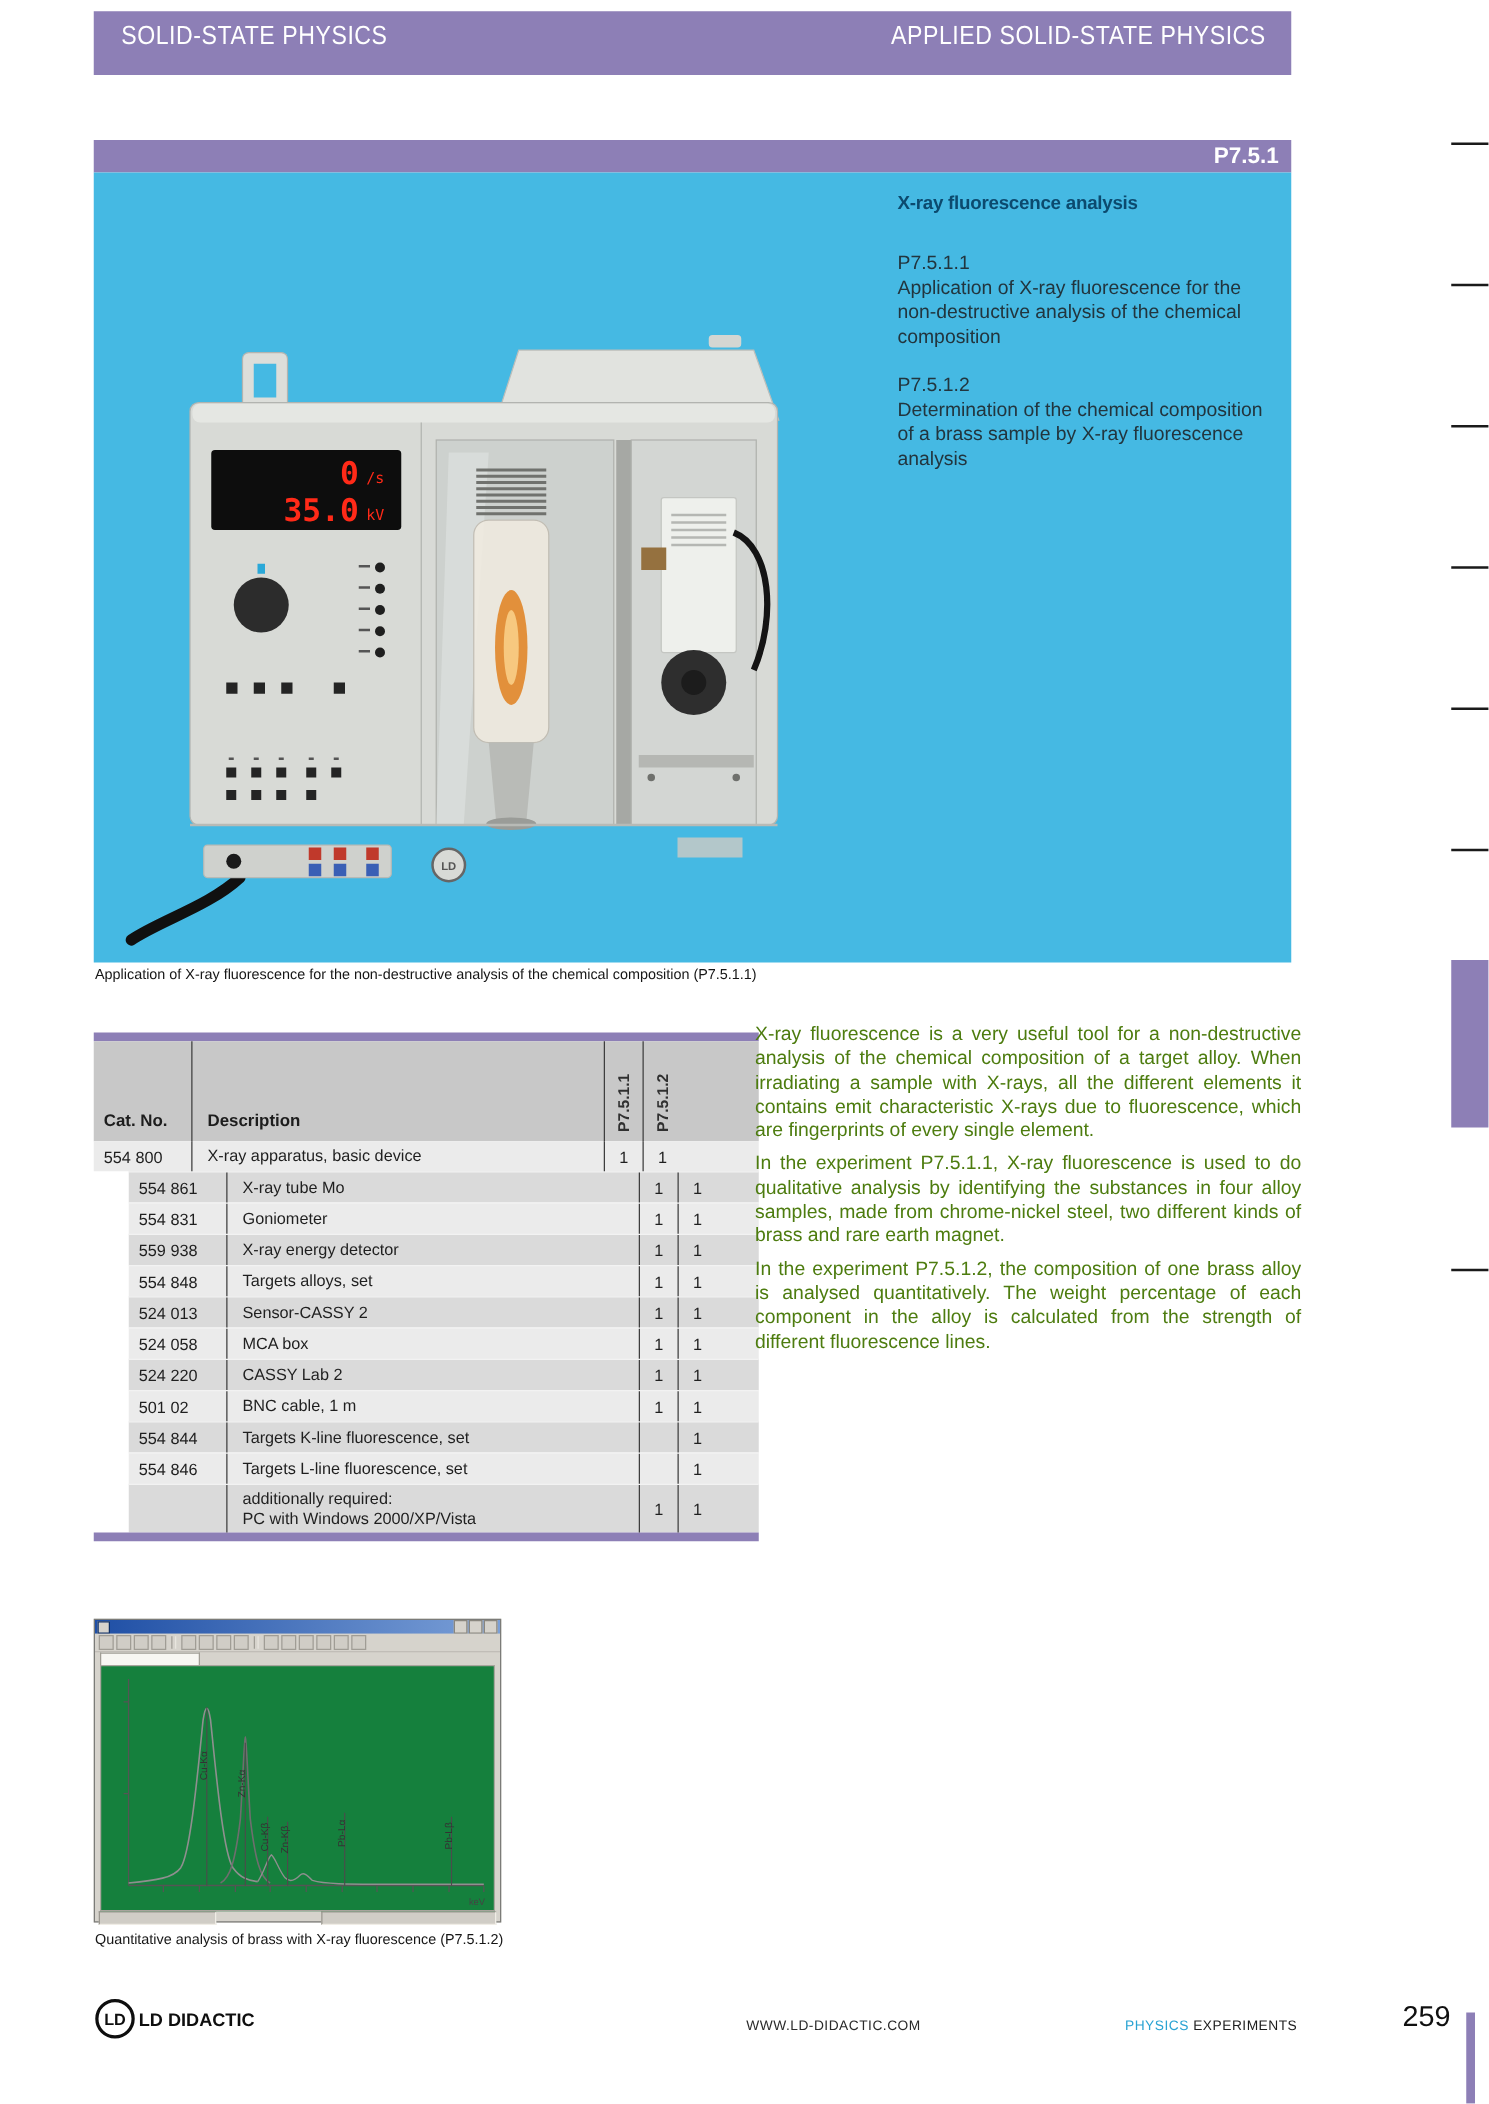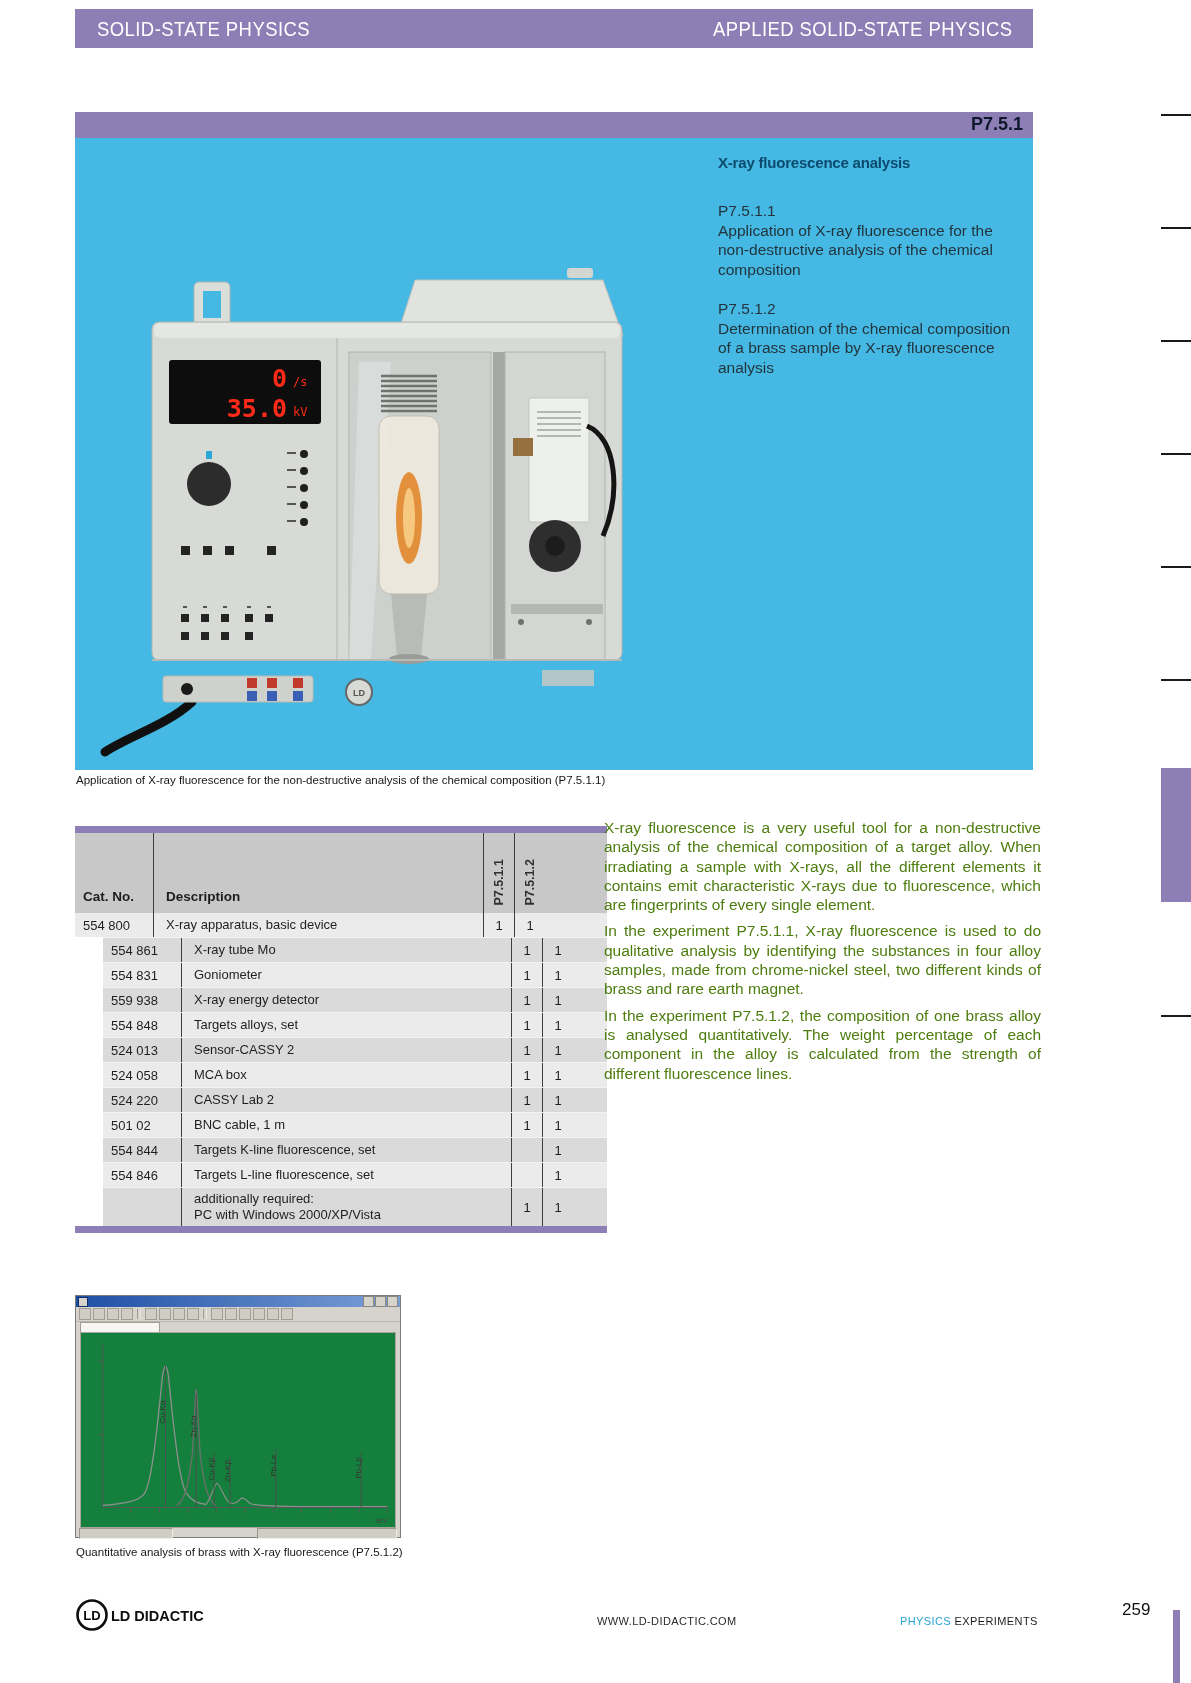--- a/index.html
+++ b/index.html
@@ -1,26 +1,26 @@
 <!DOCTYPE html>
 <html><head>
 <meta charset="utf-8">
 <style>
   html,body{margin:0;padding:0;background:#ffffff;}
   body{font-family:"Liberation Sans", sans-serif;}
   #page{position:relative;width:1191px;height:1683px;background:#fff;overflow:hidden;}
 
   
-  .topbar{position:absolute;left:75px;top:9px;width:958px;height:39px;background:#8d7fb6;}
+  .topbar{position:absolute;left:75px;top:9px;width:958px;height:51px;background:#8d7fb6;}
   .topbar .lt{position:absolute;left:22px;top:8px;font-size:21px;color:#fff;letter-spacing:.5px;transform:scaleX(.88);transform-origin:left center;white-space:nowrap;}
   .topbar .rt{position:absolute;right:20px;top:8px;font-size:21px;color:#fff;letter-spacing:.5px;transform:scaleX(.88);transform-origin:right center;white-space:nowrap;}
 
   
   .banner{position:absolute;left:75px;top:112px;width:958px;height:26px;background:#8d7fb6;}
-  .banner span{position:absolute;right:10px;top:2px;font-size:18px;font-weight:bold;color:#0f172a;}
+  .banner span{position:absolute;right:10px;top:2px;font-size:18px;font-weight:bold;color:#ffffff;}
 
   
   .figure-area{position:absolute;left:75px;top:138px;width:958px;height:632px;background:#45b9e3;}
   .intro-text{position:absolute;left:643px;top:16px;width:302px;}
   .article-title{margin:0 0 30px 0;font-size:15px;font-weight:bold;color:#0c4a6e;letter-spacing:-.2px;}
   .exp-block{margin:0 0 20px 0;font-size:15.5px;line-height:19.5px;color:#22353e;}
   .exp-code{display:block;}
   .apparatus-svg{position:absolute;left:22px;top:92px;}
 
   .caption{position:absolute;font-size:11.5px;color:#161616;}
@@ -65,21 +65,21 @@
   .statusbar{height:13px;display:flex;align-items:center;gap:4px;padding:0 3px;}
   .scell{height:9px;border:1px solid #9a978f;border-bottom-color:#f0ede6;border-right-color:#f0ede6;background:#d0cdc6;}
   .scell.s1{width:92px;} .scell.s2{width:138px;margin-left:auto;}
 
   
   .footer-logo{position:absolute;left:75px;top:1594px;}
   .footer-url{position:absolute;left:597px;top:1615px;font-size:11px;letter-spacing:.4px;color:#2a2a2a;}
   .footer-series{position:absolute;left:900px;top:1615px;font-size:11px;letter-spacing:.4px;}
   .footer-series .acc{color:#29a3d3;}
   .footer-series .rest{color:#1d1d1d;}
-  .pagenum{position:absolute;left:1122px;top:1600px;font-size:17px;color:#101010;}
+  .pagenum{position:absolute;left:1122px;top:1600px;font-size:23px;color:#101010;}
   .pagebar{position:absolute;left:1173px;top:1610px;width:7px;height:73px;background:#8d7fb6;}
 
   
   .edgetick{position:absolute;left:1161px;width:30px;height:2px;background:#1a1a1a;}
   .edgetab{position:absolute;left:1161px;top:768px;width:30px;height:134px;background:#8d7fb6;}
 </style>
 </head>
 <body>
 
 <div id="page">

